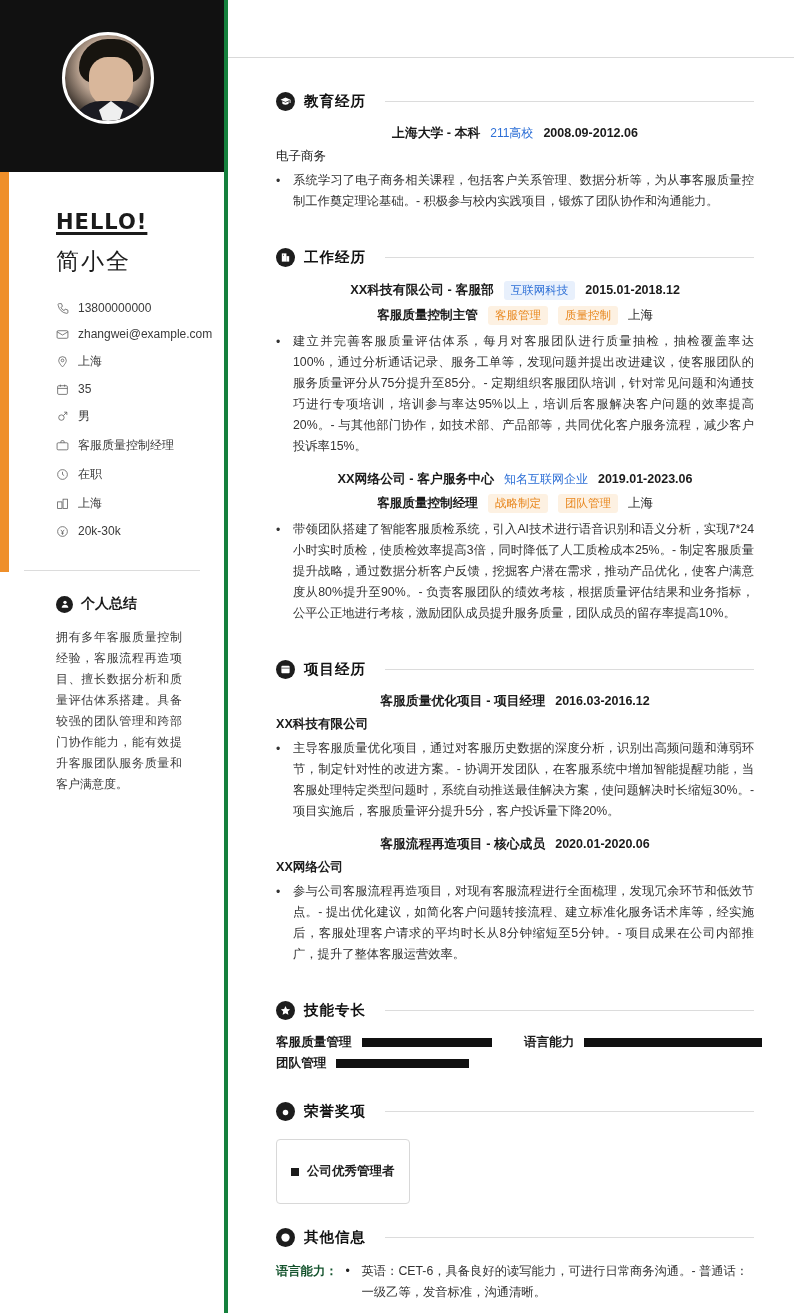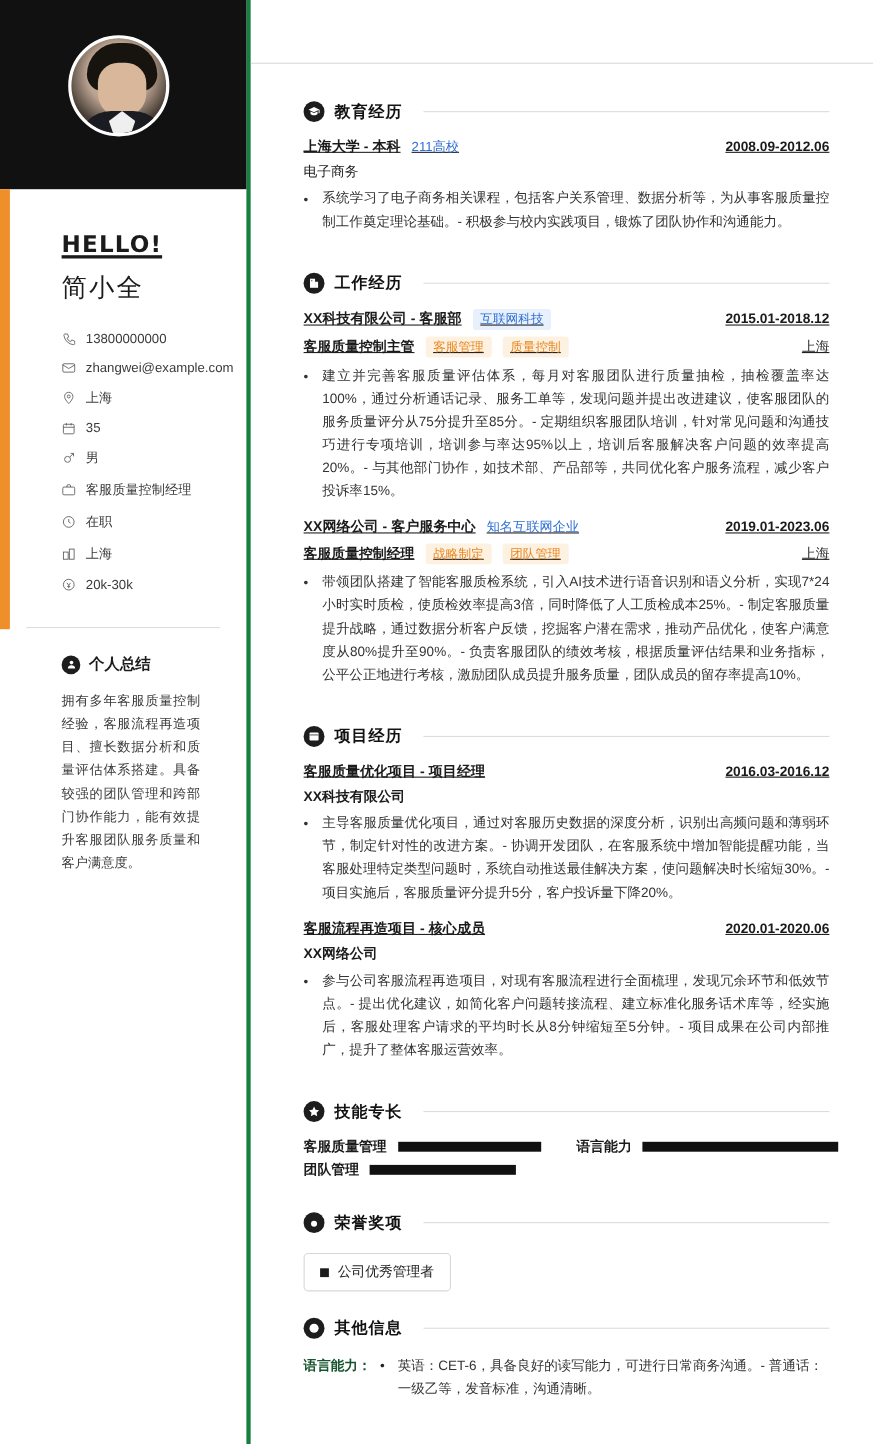--- a/index.html
+++ b/index.html
@@ -157,24 +157,23 @@
     width: 19px; height: 19px; border-radius: 50%;
     background: #1d1d1d;
     display:inline-flex; align-items:center; justify-content:center;
   }
   .sec-icon svg { width: 11px; height: 11px; fill: #fff; stroke: none; }
 
   .entry { margin-top: 14px; }
   .entry-row {
     display: flex;
     align-items: baseline;
-    justify-content: space-between;
+    justify-content: center;
     gap: 10px;
     margin-bottom: 6px;
-    text-decoration: underline;
   }
   .entry-left { display: flex; align-items: baseline; gap: 10px; flex-wrap: wrap; }
   .entry-title { font-size: 12.8px; font-weight: bold; color: #1b1b1b; }
   .entry-date { font-size: 12.5px; font-weight: bold; color: #1b1b1b; white-space: nowrap; }
   .entry-loc { font-size: 12.5px; color: #2b2b2b; white-space: nowrap; }
   .tag-blue {
     font-size: 11.5px;
     color: #2d6fd6;
     background: #e8f0fc;
     padding: 2px 7px;
@@ -214,24 +213,25 @@
   .skill-name { font-size: 12.6px; font-weight: bold; color: #1b1b1b; white-space: nowrap; }
   .skill-bar { height: 9px; background: #111; flex: 0 0 auto; }
 
   
   .honor-box {
     display: inline-flex;
     align-items: center;
     gap: 8px;
     border: 1px solid #d8d8d8;
     border-radius: 4px;
-    padding: 8px 14px;
+    padding: 23px 14px;
     margin-top: 14px;
     font-size: 12.5px;
     color: #222;
+    font-weight: bold;
   }
   .sq { width: 8px; height: 8px; background: #1b1b1b; display:inline-block; }
 
   
   .other-row {
     display: flex;
     gap: 8px;
     margin-top: 14px;
     font-size: 12.3px;
     line-height: 21px;

